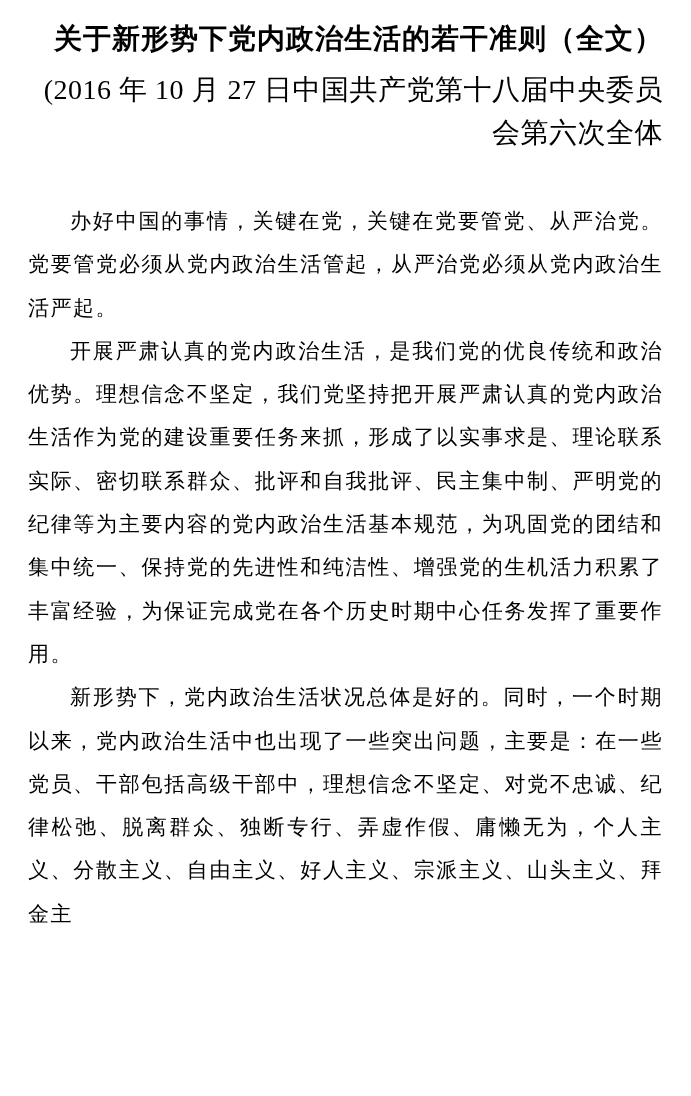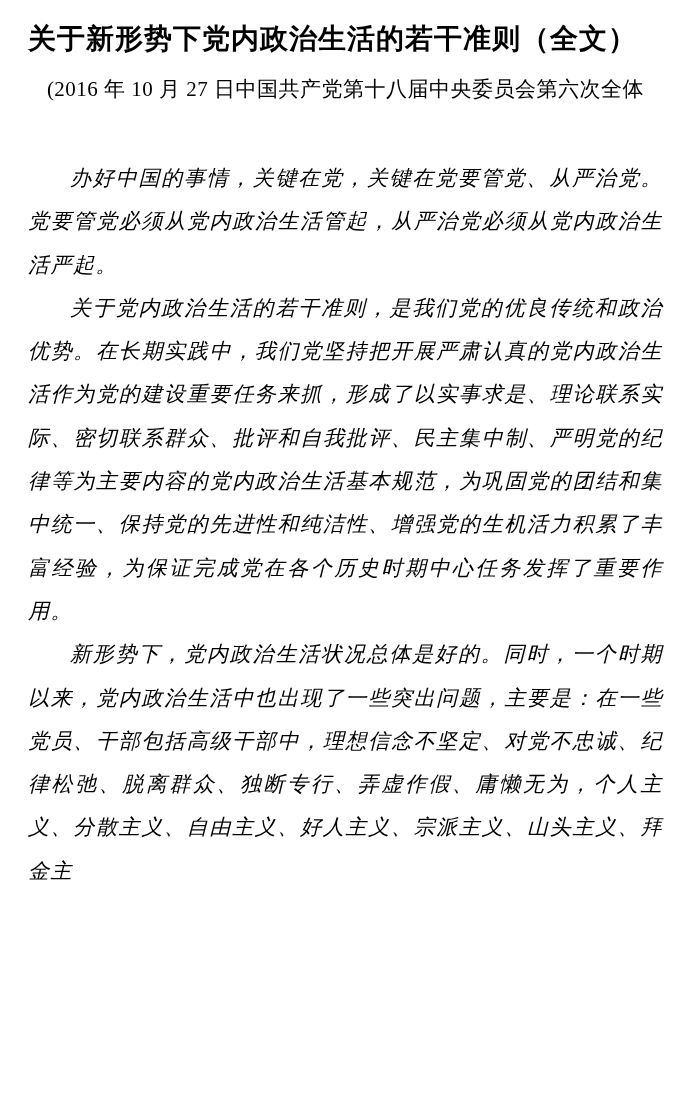--- a/index.html
+++ b/index.html
@@ -17,61 +17,60 @@
     overflow: hidden;
     color: #000000;
     font-family: "Liberation Serif", "DejaVu Serif", serif;
   }
   .doc-title {
     margin: 0;
     padding: 0;
     font-size: 28px;
     font-weight: 700;
     line-height: 46px;
-    text-align: left;
+    text-align: right;
     letter-spacing: 1px;
     color: #000000;
   }
   .doc-subtitle {
     margin: 6px 0 0 0;
-    font-size: 21px;
+    font-size: 28px;
     font-weight: 400;
     line-height: 43px;
-    text-align: center;
+    text-align: right;
     letter-spacing: 0.5px;
     color: #000000;
   }
   .doc-subtitle .sub-line {
     display: block;
   }
   .doc-body {
     margin-top: 46px;
     font-size: 21px;
     line-height: 43.3px;
     letter-spacing: 1.5px;
     text-align: justify;
     color: #000000;
   }
   .doc-body p {
     margin: 0;
     padding: 0;
     text-indent: 2em;
-    font-style: italic;
   }
 </style>
 </head>
 <body>
 
 <div class="page">
 
   <h1 class="doc-title">关于新形势下党内政治生活的若干准则（全文）</h1>
 
   <h2 class="doc-subtitle">
     <span class="sub-line">(2016 年 10 月 27 日中国共产党第十八届中央委员会第六次全体</span>
   </h2>
 
   <div class="doc-body">
     <p>办好中国的事情，关键在党，关键在党要管党、从严治党。党要管党必须从党内政治生活管起，从严治党必须从党内政治生活严起。</p>
-    <p>关于党内政治生活的若干准则，是我们党的优良传统和政治优势。在长期实践中，我们党坚持把开展严肃认真的党内政治生活作为党的建设重要任务来抓，形成了以实事求是、理论联系实际、密切联系群众、批评和自我批评、民主集中制、严明党的纪律等为主要内容的党内政治生活基本规范，为巩固党的团结和集中统一、保持党的先进性和纯洁性、增强党的生机活力积累了丰富经验，为保证完成党在各个历史时期中心任务发挥了重要作用。</p>
+    <p>开展严肃认真的党内政治生活，是我们党的优良传统和政治优势。理想信念不坚定，我们党坚持把开展严肃认真的党内政治生活作为党的建设重要任务来抓，形成了以实事求是、理论联系实际、密切联系群众、批评和自我批评、民主集中制、严明党的纪律等为主要内容的党内政治生活基本规范，为巩固党的团结和集中统一、保持党的先进性和纯洁性、增强党的生机活力积累了丰富经验，为保证完成党在各个历史时期中心任务发挥了重要作用。</p>
     <p>新形势下，党内政治生活状况总体是好的。同时，一个时期以来，党内政治生活中也出现了一些突出问题，主要是：在一些党员、干部包括高级干部中，理想信念不坚定、对党不忠诚、纪律松弛、脱离群众、独断专行、弄虚作假、庸懒无为，个人主义、分散主义、自由主义、好人主义、宗派主义、山头主义、拜金主</p>
   </div>
 
 </div>
 
 </body></html>

